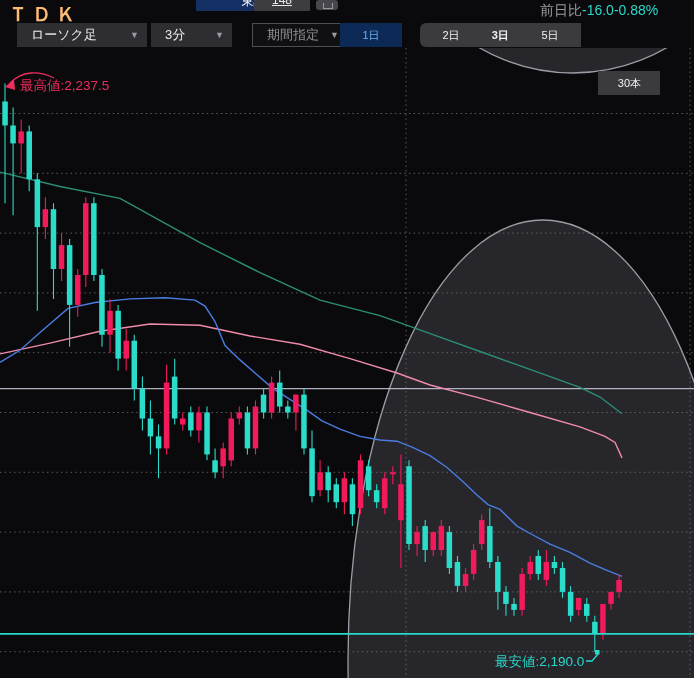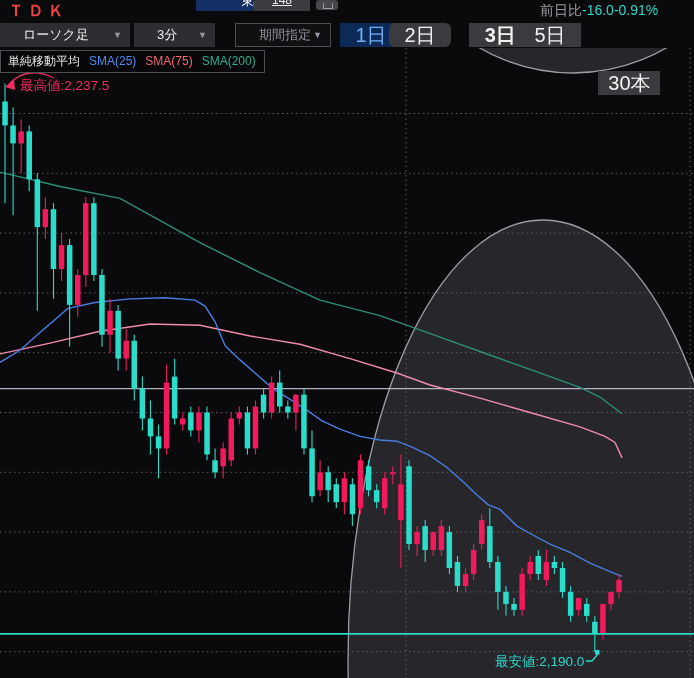--- a/index.html
+++ b/index.html
@@ -1,40 +1,40 @@
 <!DOCTYPE html>
 <html><head>
 <meta charset="utf-8">
 <style>
   html,body{margin:0;padding:0;background:#000;}
   body{width:694px;height:678px;overflow:hidden;position:relative;
        font-family:"Liberation Sans","DejaVu Sans",sans-serif;}
   .app{position:absolute;inset:0;background:#0a0a0c;}
   
   .titlebar{position:absolute;left:0;top:0;width:694px;height:22px;background:#0a0a0c;}
-  .title{position:absolute;left:8px;top:1px;color:#ef4444;font-size:16px;font-weight:bold;letter-spacing:4px;}
+  .title{position:absolute;left:8px;top:1px;color:#fdba74;font-size:20px;font-weight:bold;letter-spacing:4px;}
   .badge{position:absolute;top:0;height:11px;overflow:hidden;font-size:12px;text-align:center;}
   .badge .clip{display:block;margin-top:-7px;}
   .badge-exch{left:196px;width:69px;background:#132f63;color:#ffffff;padding-left:23px;}
   .badge-gray{left:254px;width:56px;background:#3d3d41;color:#e8e8e8;text-decoration:underline;}
   .hicon{position:absolute;left:316px;top:0;width:22px;height:10px;background:#47474c;border-radius:3px;}
   .hicon:after{content:"";position:absolute;left:7px;top:3px;width:8px;height:5px;border:1px solid #9a9aa2;border-top:none;}
   .change{position:absolute;left:540px;top:2px;width:200px;white-space:nowrap;font-size:14px;color:#9a9aa0;}
   .chval{color:#2bd9cb;}
   
   .toolbar{position:absolute;left:0;top:23px;width:694px;height:25px;background:#0a0a0c;}
   .dd{position:absolute;top:0;height:24px;background:#2e2e32;color:#ececec;font-size:13px;
-      line-height:24px;padding-left:23px;box-sizing:border-box;cursor:pointer;}
+      line-height:24px;padding-left:14px;box-sizing:border-box;cursor:pointer;margin-left:17px;}
   .dd .caret{position:absolute;right:8px;top:0;font-size:9px;color:#9a9aa2;}
   .dd1{left:0;width:130px;}
   .dd2{left:134px;width:81px;}
   .ghost{left:235px;width:96px;background:#101013;border:1px solid #4d4d54;color:#8f8f96;line-height:22px;}
   .periods{position:absolute;left:340px;top:0;height:24px;}
   .pbtn{position:absolute;top:0;height:24px;width:62px;background:#3b3b3f;color:#f2f2f2;
-        font-size:20px;line-height:24px;text-align:center;cursor:pointer;}
+        font-size:11px;line-height:24px;text-align:center;cursor:pointer;}
   .pbtn.active{background:#0c2a55;color:#71aef2;}
   
   .chartwrap{position:absolute;left:0;top:0;width:694px;height:678px;}
   .legend{position:absolute;left:0px;top:50px;height:16px;border:1px solid #4e4e55;
           background:rgba(5,5,7,.55);padding:2px 8px 3px 7px;font-size:12px;color:#e8e8e8;white-space:nowrap;}
   .lg-item{margin-left:9px;}
 </style>
 </head>
 <body>
 
@@ -379,43 +379,40 @@
             <line x1="0" y1="633.8" x2="694" y2="633.8" stroke="#2bd9cb" stroke-width="1.8"></line>
             <path d="M54,78 C38,70 22,71 10,83" fill="none" stroke="#ef2d5e" stroke-width="1.3"></path>
             <polygon points="5,87 14,79 15,90" fill="#ef2d5e"></polygon>
             <text x="20" y="90" fill="#ef2d5e" font-size="13.5">最高値:2,237.5</text>
             <path d="M586,661 L592,661 L598,654" fill="none" stroke="#2bd9cb" stroke-width="1.3"></path>
             <rect x="595" y="650" width="4.5" height="4.5" fill="#2bd9cb"></rect>
             <text x="495" y="666" fill="#2bd9cb" font-size="13.5">最安値:2,190.0</text>
           </g>
         </svg>
       </div>
-    <div class="legend">
-      <span class="lg-title">単純移動平均</span><span id="legend-items"><span class="lg-item" style="color: rgb(79, 141, 240);">SMA(25)</span><span class="lg-item" style="color: rgb(244, 101, 111);">SMA(75)</span><span class="lg-item" style="color: rgb(47, 174, 143);">SMA(200)</span></span>
-    </div>
   </div>
 
   <div class="titlebar">
     <span class="title">ＴＤＫ</span>
     <span class="badge badge-exch">
         <span class="clip">東証</span>
       </span>
     <span class="badge badge-gray">
         <span class="clip">148</span>
       </span>
     <span class="hicon"></span>
-    <span class="change"><span>前日比</span><span class="chval">-16.0</span><span class="chval">-0.91%</span></span>
+    <span class="change"><span>前日比</span><span class="chval">-16.0</span><span class="chval">-0.88%</span></span>
   </div>
 
   <div class="toolbar">
     <div class="dd dd1"><span>ローソク足</span><span class="caret">▼</span></div>
     <div class="dd dd2"><span>3分</span><span class="caret">▼</span></div>
     <div class="dd ghost"><span>期間指定</span><span class="caret">▼</span></div>
     <div class="periods" id="periods">
         <div class="pbtn active" style="left: 0px;">1日</div>
-        <div class="pbtn" style="left: 49px; border-radius: 6px;">2日</div>
+        <div class="pbtn" style="left: 80px; border-radius: 6px;">2日</div>
         <div class="pbtn" style="left: 129.2px; font-weight: bold;">3日</div>
         <div class="pbtn" style="left: 179px;">5日</div>
         <div class="pbtn" style="left: 258.4px; margin-top: 48px;">30本</div>
       </div>
   </div>
 
 </div>
 
 </body></html>

